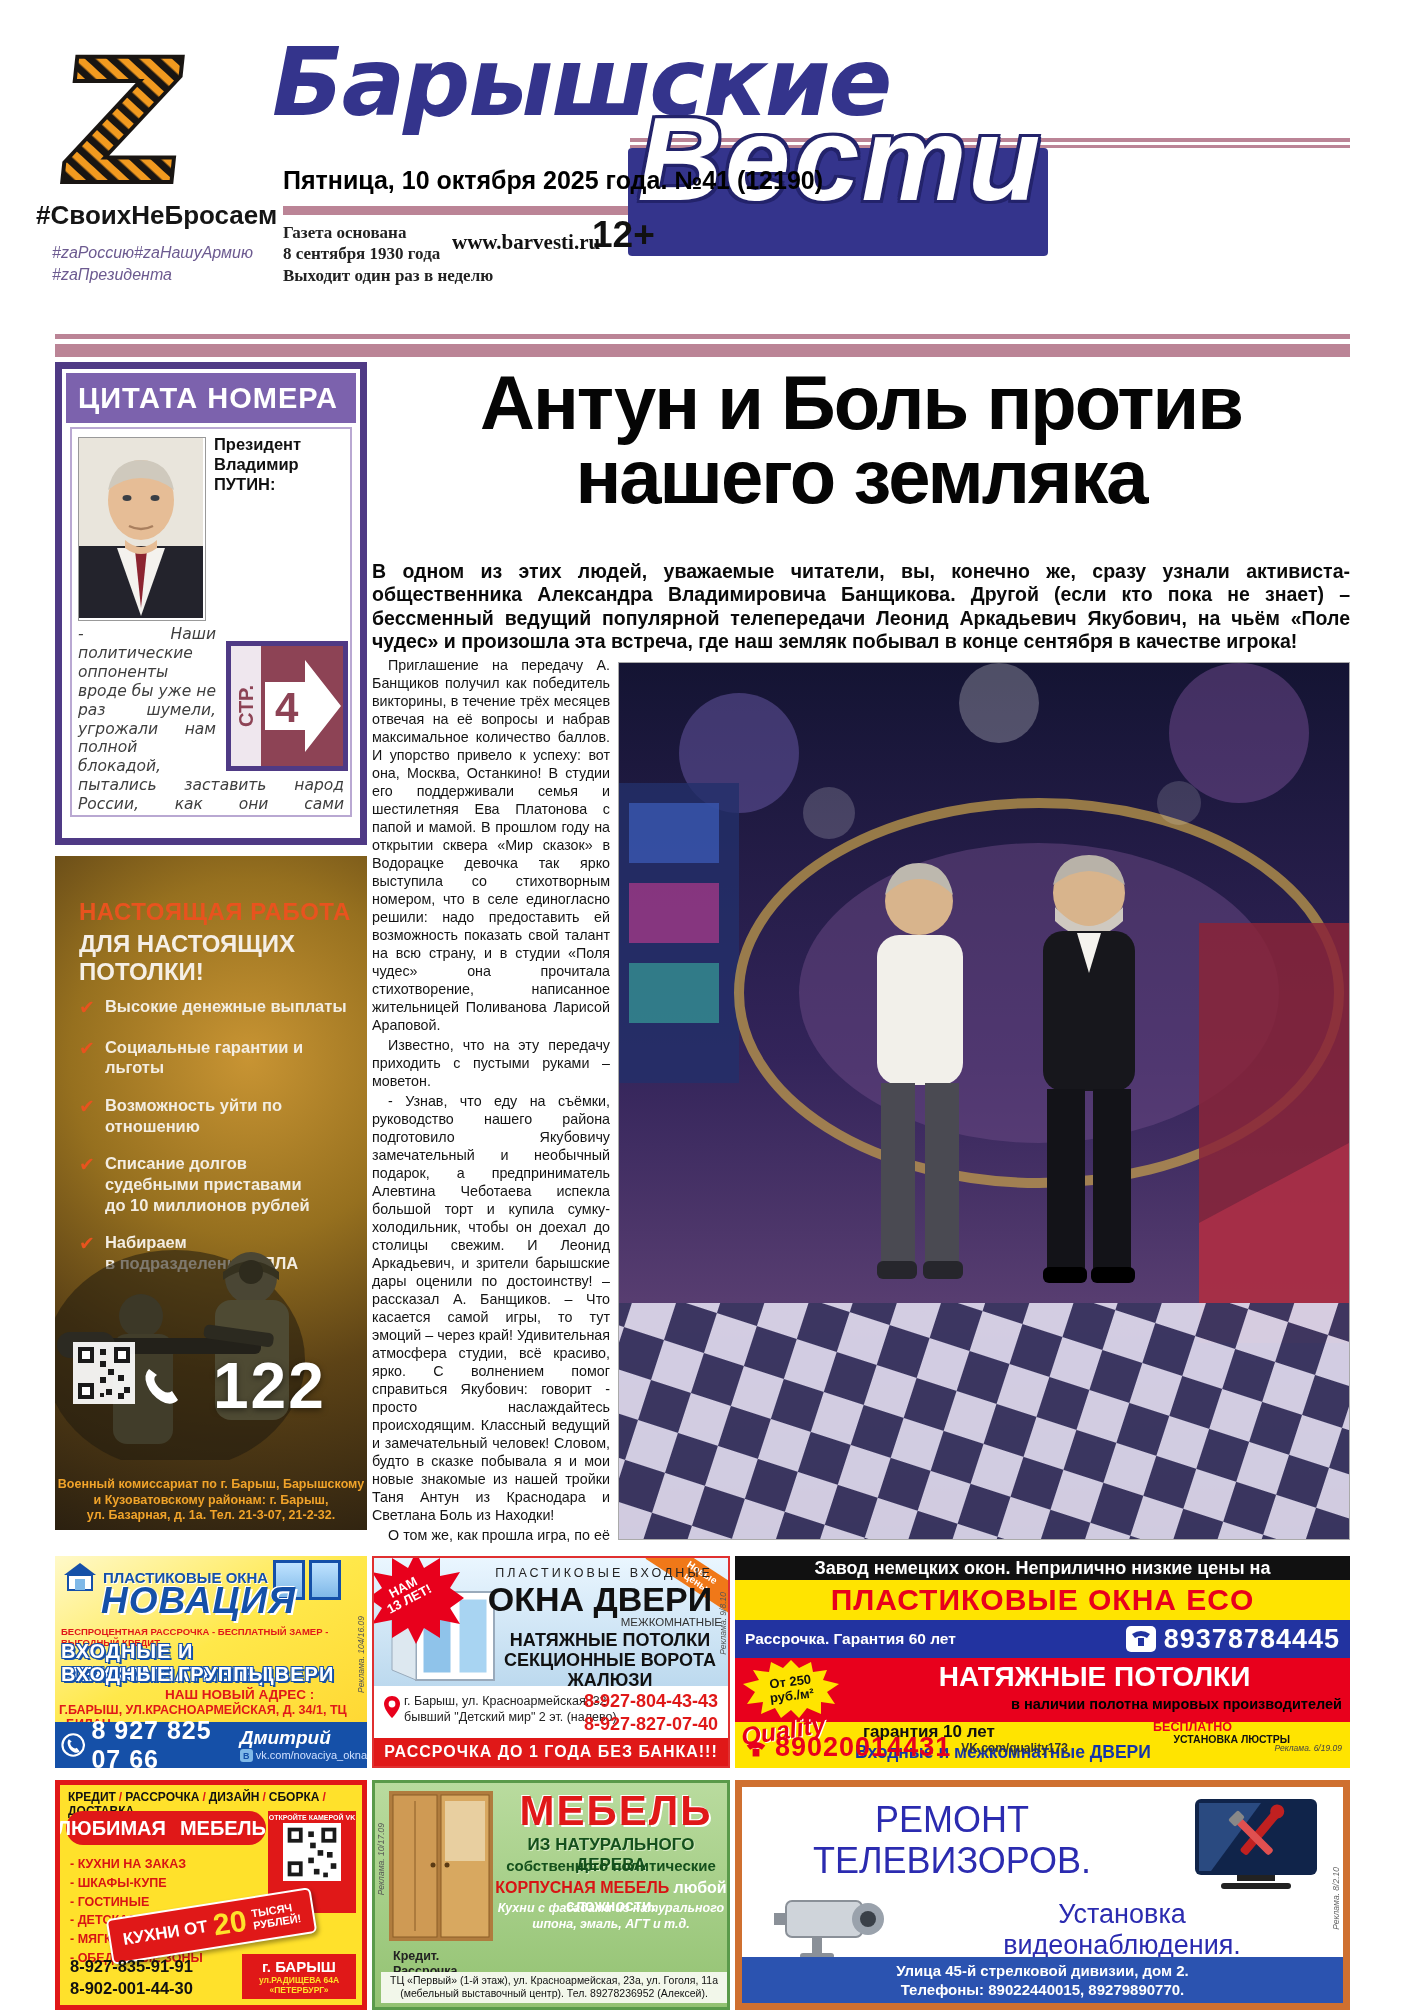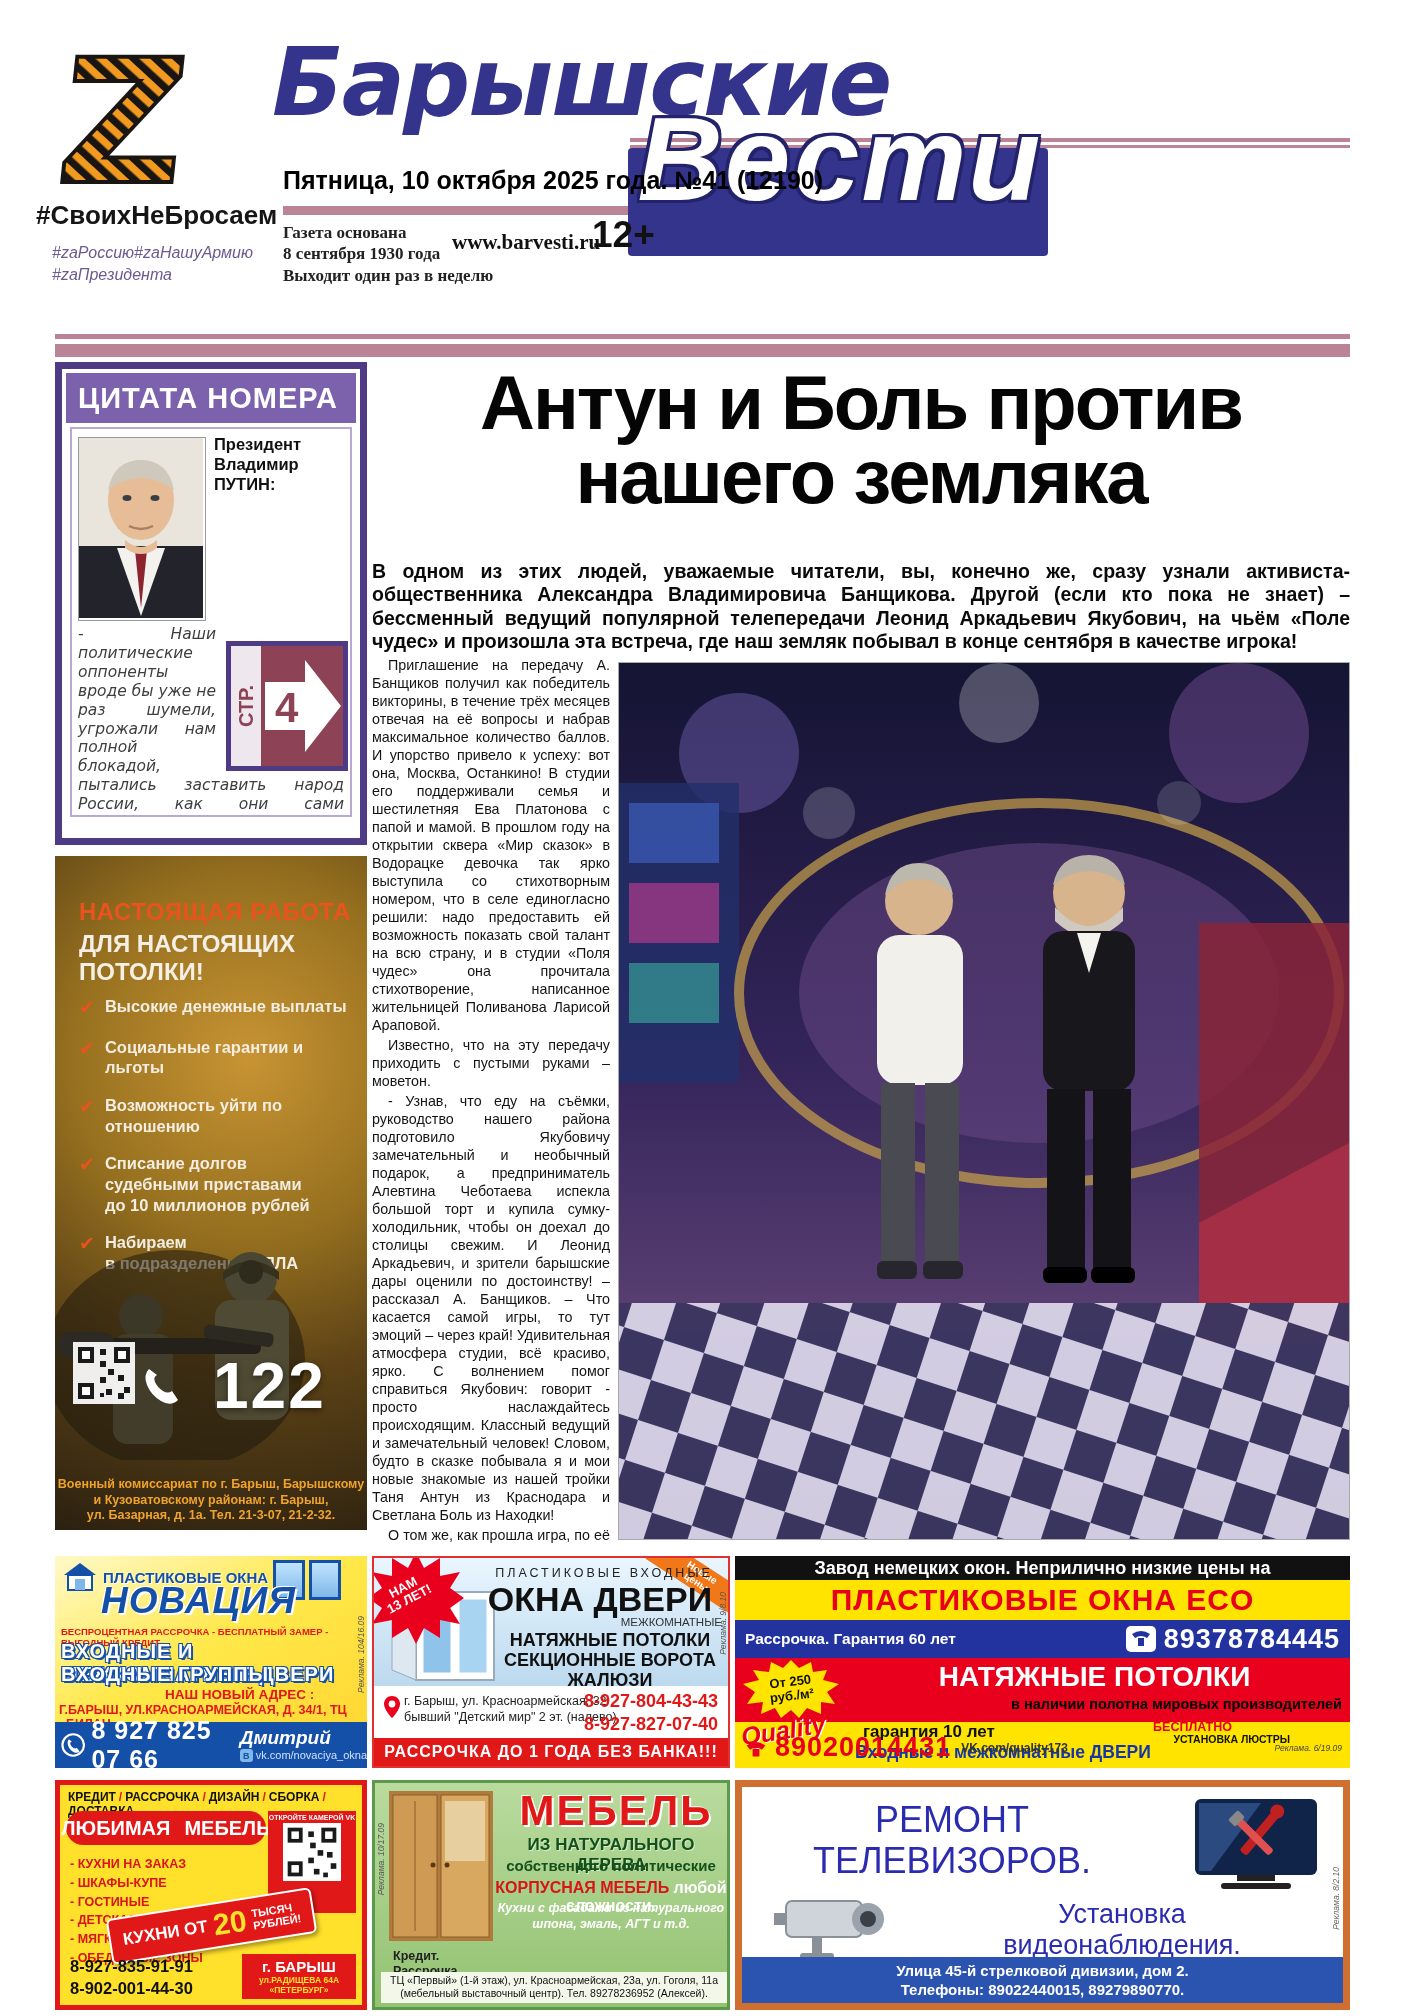--- a/index.html
+++ b/index.html
@@ -136,21 +136,21 @@
   .adC-ph2row{position:absolute;left:8px;top:176px;width:599px;display:flex;align-items:center;}
   .adC-ph2{color:#e8001c;font-weight:bold;font-size:27px;letter-spacing:1px;margin-left:6px;}
   .adC-vk{color:#333;font-size:12px;font-weight:bold;margin-left:10px;}
   .adC-rk{color:#444;font-size:8.5px;font-style:italic;margin-left:auto;}
 
   
   .adD{left:55px;top:1780px;width:312px;height:230px;box-sizing:border-box;border:5px solid #e01818;background:#ffe12b;overflow:hidden;}
   .adD-serv{position:absolute;left:8px;top:5px;font-size:12px;font-weight:bold;color:#111;}
   .adD-serv .sep{color:#e01818;padding:0 3px;}
   .adD-pill{position:absolute;left:6px;top:26px;width:200px;height:34px;background:#e01818;border-radius:17px;
-            display:flex;align-items:center;justify-content:center;color:#fff;font-weight:bold;font-size:20px;gap:7px;}
+            display:flex;align-items:center;justify-content:flex-end;color:#fff;font-weight:bold;font-size:20px;gap:7px;}
   .adD-qrbox{position:absolute;right:6px;top:26px;width:88px;height:102px;background:#e01818;color:#fff;
              font-size:7px;font-weight:bold;text-align:center;padding-top:3px;box-sizing:border-box;}
   .adD-list{position:absolute;left:10px;top:70px;color:#d81414;font-weight:bold;font-size:12.5px;line-height:1.5;}
   .adD-ribbon{position:absolute;left:48px;top:118px;transform:rotate(-9deg);background:#e01818;border:2px solid #fff;
               box-shadow:2px 3px 4px rgba(0,0,0,.35);border-radius:6px;padding:4px 12px;display:flex;align-items:center;gap:6px;}
   .adD-ribbon .t1{color:#fff;font-weight:bold;font-size:17px;}
   .adD-ribbon .num{color:#ffe12b;font-weight:bold;font-size:30px;}
   .adD-ribbon .stack{color:#fff;font-weight:bold;font-size:11px;line-height:1.1;}
   .adD-ph{position:absolute;left:10px;bottom:6px;font-weight:bold;font-size:16.5px;color:#111;line-height:1.3;}
   .adD-city{position:absolute;right:6px;bottom:6px;width:110px;background:#e01818;text-align:center;padding:4px 2px;}

